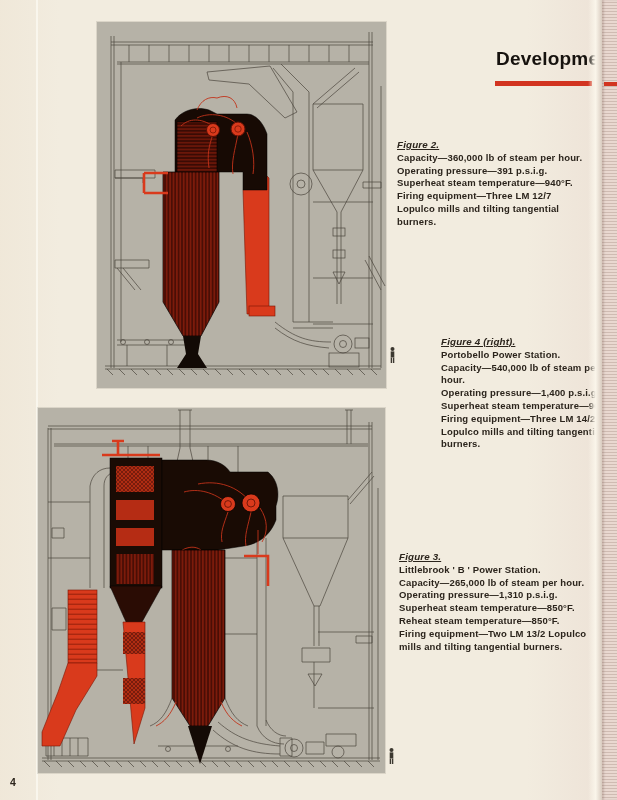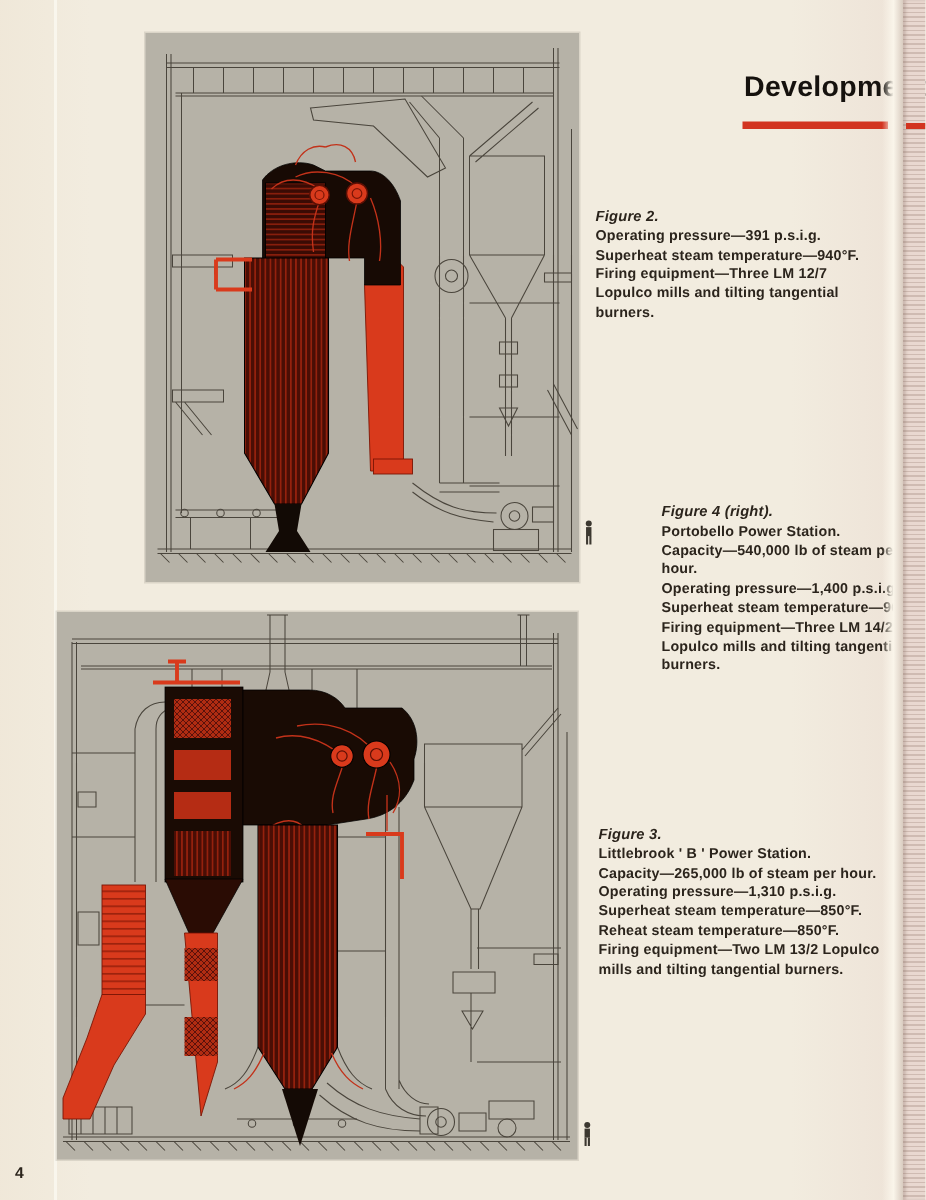--- a/index.html
+++ b/index.html
@@ -25,21 +25,21 @@
     position:absolute;left:496px;top:48px;width:120px;
     font-size:19px;font-weight:bold;color:#16120e;letter-spacing:.2px;white-space:nowrap;
   }
   .header-rule{position:absolute;left:495px;top:81px;width:97px;height:4.5px;background:var(--accent,#d23420);}
   .header-rule-edge{position:absolute;left:604px;top:82px;width:13px;height:4px;background:var(--accent,#d23420);}
   .panel{position:absolute;background:var(--panel,#b6b2a7);box-shadow:0 0 0 1px rgba(90,85,75,.15);}
   .panel-top{left:97px;top:22px;width:289px;height:366px;}
   .panel-bottom{left:38px;top:408px;width:347px;height:365px;}
   .caption{position:absolute;font-size:9.5px;line-height:12.8px;font-weight:bold;
     color:var(--ink,#2b241c);letter-spacing:.15px;}
-  .caption .fig-title{font-style:italic;font-weight:600;font-size:9.8px;}
+  .caption .fig-title{font-style:italic;font-weight:600;font-size:9.8px;text-decoration:underline;}
   .caption-fig2{left:397px;top:139px;width:200px;}
   .caption-fig4{left:441px;top:336px;width:180px;}
   .caption-fig3{left:399px;top:551px;width:220px;}
   .scale-person{position:absolute;width:11px;height:19px;}
   .scale-person-top{left:387px;top:346px;}
   .scale-person-bottom{left:386px;top:747px;}
   .page-number{position:absolute;left:10px;top:776px;font-size:10.5px;font-weight:bold;color:#2b241c;}
   svg{display:block;}
   .ln{stroke:#4a453c;stroke-width:.7;fill:none;}
   .redpipe{stroke:#d93a1c;stroke-width:2.6;fill:none;}
@@ -170,20 +170,21 @@
 
       <path d="M150,318 H174 L162,356 Z" fill="#140a05"></path>
 
       <path class="redpipe" d="M206,148 H230 V178"></path>
       <path class="redtube" d="M220,122 V146"></path>
     </svg>
   </div>
 
   <div class="caption caption-fig2">
     <div class="fig-title">Figure 2.</div>
+    <div>Capacity—360,000 lb of steam per hour.</div>
     <div>Operating pressure—391 p.s.i.g.</div>
     <div>Superheat steam temperature—940°F.</div>
     <div>Firing equipment—Three LM 12/7</div>
     <div>Lopulco mills and tilting tangential</div>
     <div>burners.</div>
   </div>
 
   <div class="caption caption-fig4">
     <div class="fig-title">Figure 4 (right).</div>
     <div>Portobello Power Station.</div>

